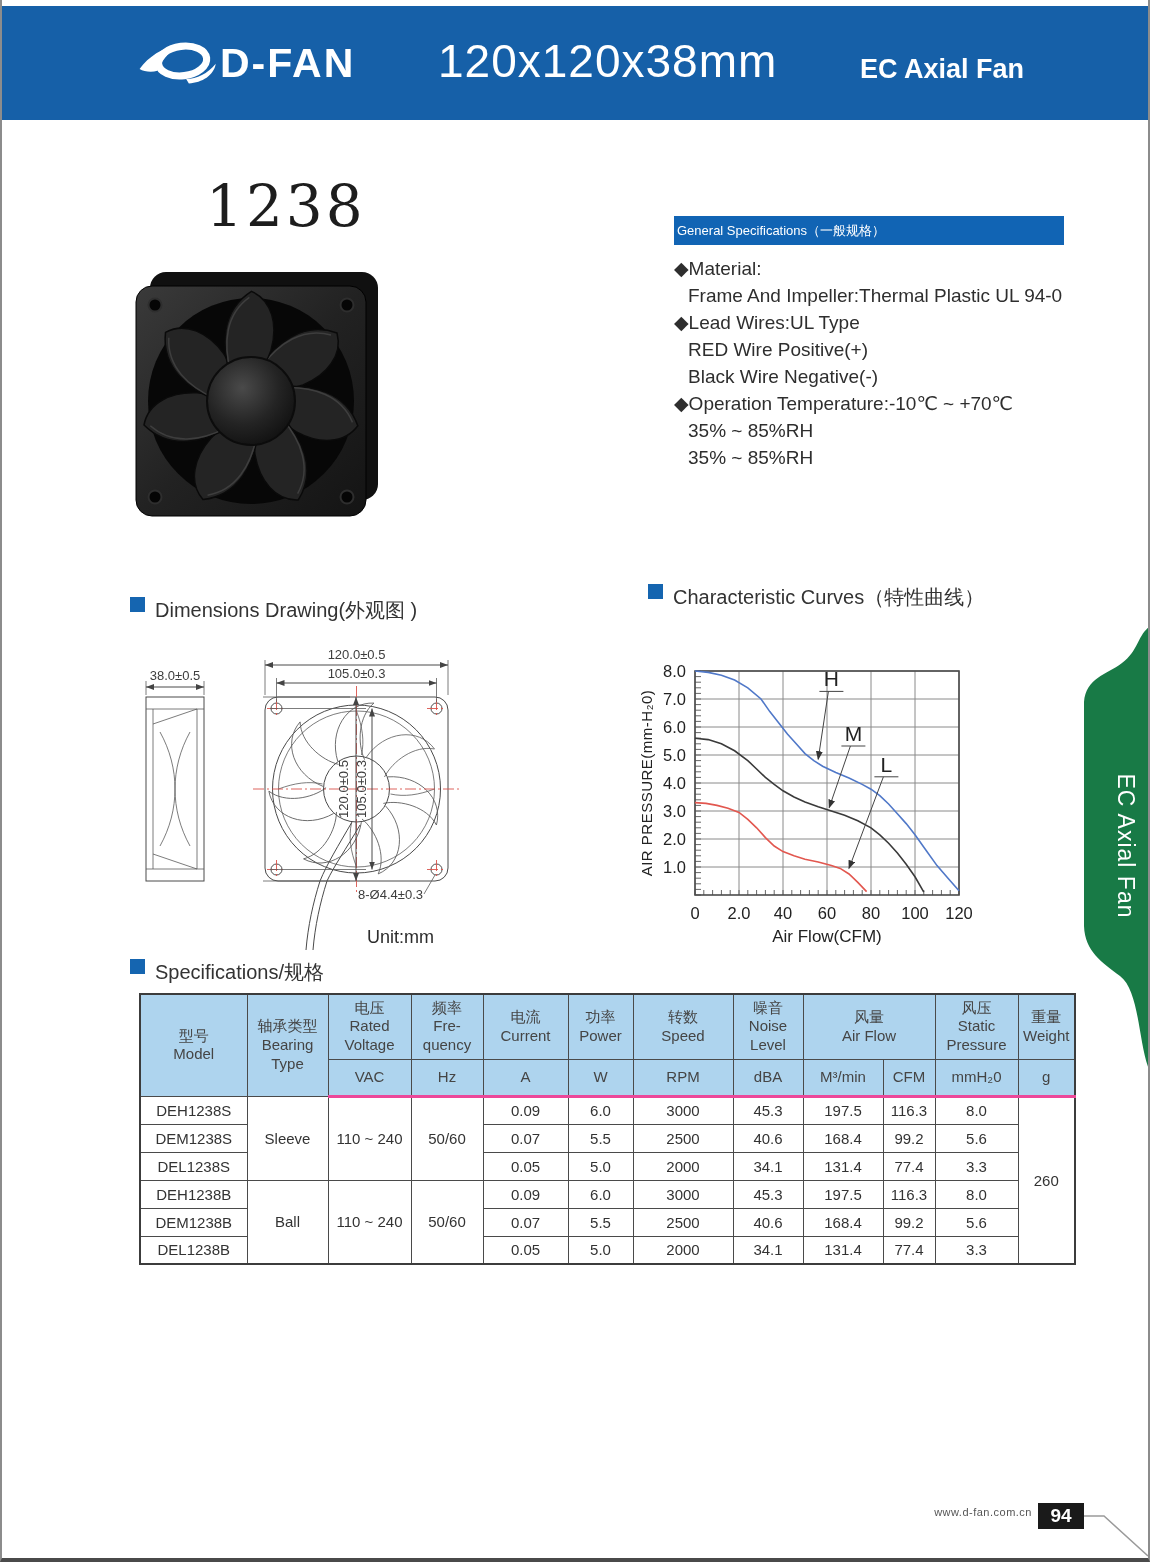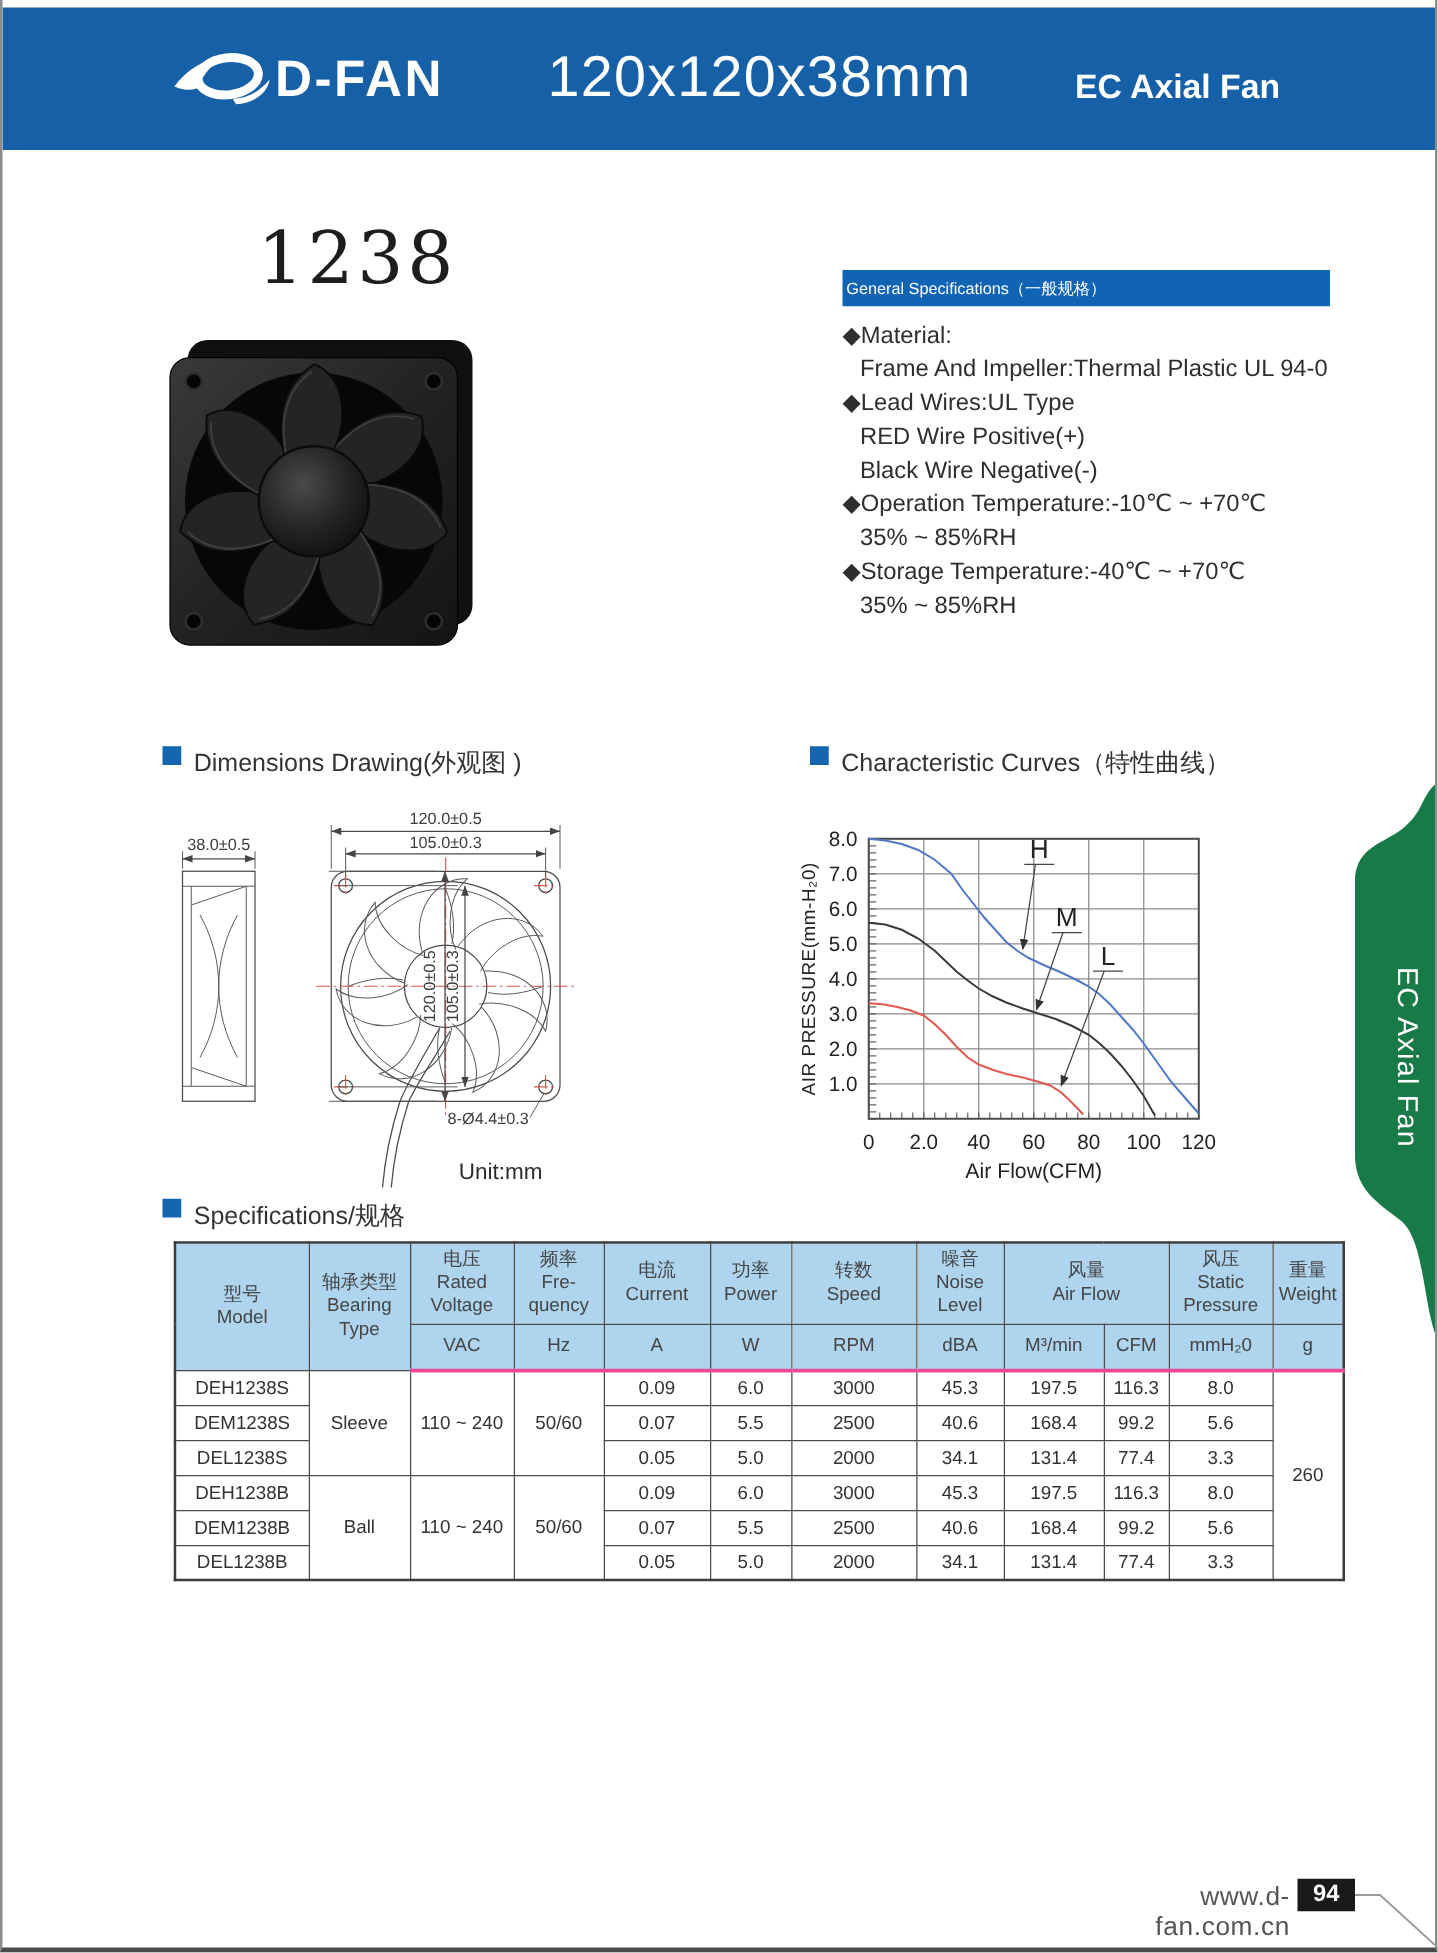--- a/index.html
+++ b/index.html
@@ -19,21 +19,21 @@
   
   #gs-bar{left:672px;top:216px;width:390px;height:29px;background:#1164b4;color:#fff;
           font-size:13px;line-height:29px;padding-left:3px;box-sizing:border-box;}
   #gs-list{left:672px;top:255px;width:440px;font-size:19px;color:#2e2e2e;}
   #gs-list div{height:27px;line-height:27px;white-space:nowrap;}
   #gs-list div.ind{padding-left:14px;}
   
   .sec-title{display:flex;align-items:flex-start;gap:10px;font-size:20px;color:#333;white-space:nowrap;}
   .sq{width:15px;height:15px;background:#1565b0;flex:0 0 auto;}
   #dim-title{left:128px;top:597px;}
-  #curve-title{left:646px;top:597px;}
+  #curve-title{left:646px;top:584px;}
   #spec-title{left:128px;top:959px;}
   
   .grid{stroke:#8a8a8a;stroke-width:1;}
   .tick{stroke:#666;stroke-width:1;}
   .frame{stroke:#4c4c4c;stroke-width:1.6;fill:none;}
   .leader{stroke:#444;stroke-width:1;}
   text.ann{font-size:21px;fill:#222;text-anchor:middle;}
   text.xt{font-size:16.5px;fill:#222;text-anchor:middle;}
   text.yt{font-size:16.5px;fill:#222;text-anchor:end;}
   text.axis{font-size:17px;fill:#222;text-anchor:middle;}
@@ -51,21 +51,21 @@
   table.spec th,table.spec td{border:1px solid #4a4a4a;text-align:center;vertical-align:middle;
              padding:0 2px;overflow:hidden;}
   table.spec th{background:#aed4ee;font-weight:normal;color:#454545;white-space:pre-line;line-height:1.25;}
   tr.hmain{height:65px;}
   tr.hunit{height:37px;}
   tr.hunit th{border-bottom:3px solid #ec4899;}
   tbody tr{height:28px;}
   
   #side-tab-text{font-size:23px;fill:#fff;letter-spacing:1px;text-anchor:middle;}
   
-  #site-text{left:902px;top:1506px;width:128px;text-align:right;font-size:21px;color:#555;letter-spacing:0.5px;}
+  #site-text{left:902px;top:1506px;width:128px;text-align:right;font-size:11px;color:#555;letter-spacing:0.5px;}
   #page-badge{left:1036px;top:1503px;width:46px;height:26px;background:#1a1a1a;color:#fff;
               font-size:19px;font-weight:bold;text-align:center;line-height:26px;}
 </style>
 </head>
 <body>
 
 <div id="page">
 
   <div class="abs" id="header-bar">
     <svg class="abs" style="left:134px;top:24px" width="86" height="62" viewBox="0 0 96 62">
@@ -117,21 +117,20 @@
 
   <div class="abs" id="gs-bar">General Specifications（一般规格）</div>
   <div class="abs" id="gs-list">
     <div>◆Material:</div>
     <div class="ind">Frame And Impeller:Thermal Plastic UL 94-0</div>
     <div>◆Lead Wires:UL Type</div>
     <div class="ind">RED Wire Positive(+)</div>
     <div class="ind">Black Wire Negative(-)</div>
     <div>◆Operation Temperature:-10℃ ~ +70℃</div>
     <div class="ind">35% ~ 85%RH</div>
-    <div>◆Storage Temperature:-40℃ ~ +70℃</div>
     <div class="ind">35% ~ 85%RH</div>
   </div>
 
   <div class="abs sec-title" id="dim-title">
     <span class="sq"></span>
     <span>Dimensions Drawing(外观图 )</span>
   </div>
   <div class="abs sec-title" id="curve-title">
     <span class="sq"></span>
     <span>Characteristic Curves（特性曲线）</span>

